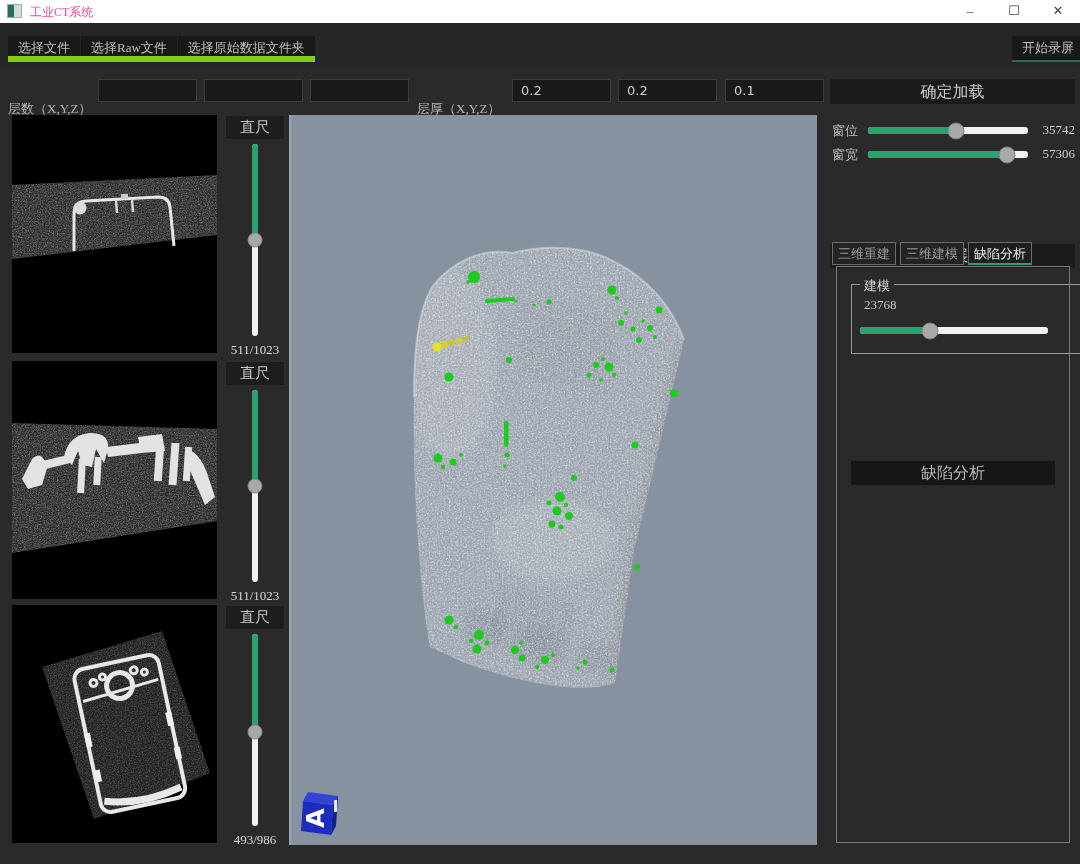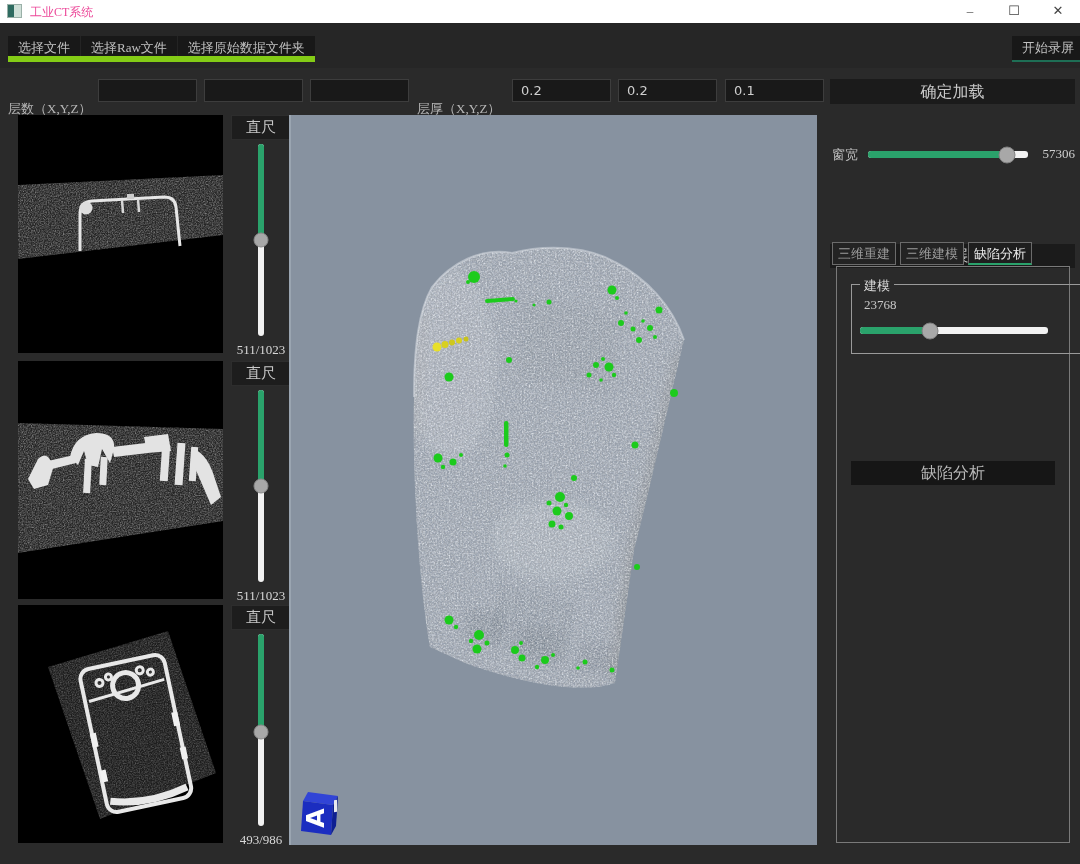--- a/index.html
+++ b/index.html
@@ -17,21 +17,21 @@
   #filebtns { position:absolute; left:8px; top:13px; height:26px; background:#181818; border-bottom:6px solid #84cc16; display:flex; }
   .tbtn { padding:0 10px; font-size:13px; color:#c0c0c0; line-height:24px; white-space:nowrap; }
   .tbtn + .tbtn { border-left:1px solid #242424; }
   #recordbtn { position:absolute; right:-4px; top:13px; height:26px; background:#181818; border-bottom:2px solid #1e6e55; padding:0 10px; font-size:13px; color:#c0c0c0; line-height:24px; }
   
   #paramsbar { position:absolute; left:0; top:68px; width:1080px; height:42px; }
   .plabel { position:absolute; top:14px; font-size:13px; color:#b8b8b8;margin-top:18px; }
   .pinput { position:absolute; top:11px; height:23px; width:99px; background:#191919; border:1px solid #3d3d3d; color:#cfcfcf; font-size:13px; padding-left:8px; font-family:"DejaVu Sans",sans-serif; }
   #loadbtn { position:absolute; left:830px; top:11px; width:245px; height:25px; background:#1b1b1b; color:#c8c8c8; font-size:16px; text-align:center; line-height:25px; }
   
-  .slice-row { position:absolute; left:18px; width:316px; }
+  .slice-row { position:absolute; left:12px; width:316px; }
   .slice-img { position:absolute; left:0; top:0; width:205px; background:#000; }
   .slider-col { position:absolute; left:208px; top:0; width:70px; }
   .ruler-btn { margin:0 auto; width:60px; height:25px; background:#1d1d1d; border:1px solid #2d2d2d; color:#c8c8c8; font-size:15px; text-align:center; line-height:23px; }
   .vslider { position:relative; width:70px; }
   .vtrack { position:absolute; left:50%; transform:translateX(-50%); top:0; width:6px; height:100%; background:#f2f2f2; border-radius:3px; }
   .vfill { position:absolute; left:0; top:0; width:100%; background:#2aa26b; border-radius:3px; }
   .vthumb { position:absolute; left:50%; width:15px; height:15px; border-radius:50%; background:#a8a8a8; border:1px solid #8a8a8a; transform:translate(-50%,-50%); }
   .slice-val { position:absolute; left:200px; width:86px; text-align:center; color:#d8d8d8; font-size:13px; }
   
   #viewport { position:absolute; left:289px; top:115px; width:526px; height:730px; background:#828e9d; border-left:2px solid #9aa5b1; }
@@ -310,20 +310,28 @@
       <polygon points="12,686 42,690 47,681 17,677" fill="#3144d6"></polygon>
       <polygon points="12,686 42,690 40,720 10,716" fill="#1b2dc0"></polygon>
       <polygon points="42,690 47,681 45,711 40,720" fill="#0e1f92"></polygon>
       <text x="25" y="711" font-size="25" font-weight="bold" fill="#ffffff" text-anchor="middle" transform="rotate(-90 25 703)" font-family="DejaVu Sans, sans-serif">A</text>
       <rect x="43" y="692" width="3" height="12" fill="#e8e8ee" transform="skewY(-9)"></rect>
     </g>
   </svg>
 </div>
 
 <div id="rightpanel">
+  <div class="sl-row" style="top:11px;">
+    <div class="sl-label">窗位</div>
+    <div class="hslider">
+      <div class="hfill" style="width: 55%;"></div>
+      <div class="hthumb" style="left: 55%;"></div>
+    </div>
+    <div class="sl-val">35742</div>
+  </div>
   <div class="sl-row" style="top:35px;">
     <div class="sl-label">窗宽</div>
     <div class="hslider">
       <div class="hfill" style="width: 87%;"></div>
       <div class="hthumb" style="left: 87%;"></div>
     </div>
     <div class="sl-val">57306</div>
   </div>
   <div class="rbtn" style="top:98px;margin-top:36px;">三维展示</div>
   <div id="tabs">

